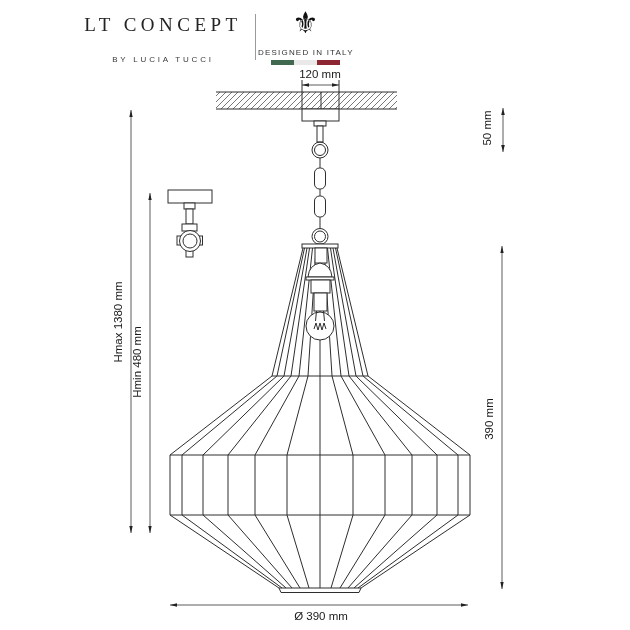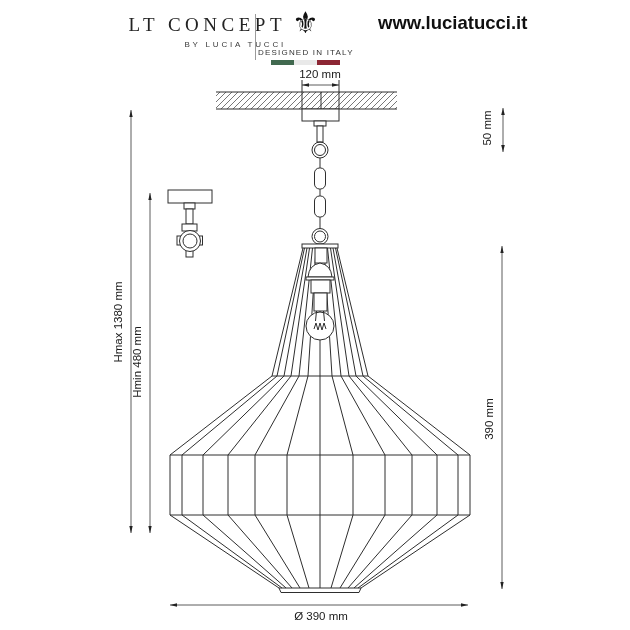--- a/index.html
+++ b/index.html
@@ -1,22 +1,22 @@
 <!DOCTYPE html>
 <html><head>
 <meta charset="utf-8">
 <style>
   html,body{margin:0;padding:0;background:#ffffff;}
   #stage{position:relative;width:630px;height:630px;background:#ffffff;overflow:hidden;
          font-family:"Liberation Sans",sans-serif;}
   
-  .brand{position:absolute;left:60px;top:14px;width:226px;text-align:right;color:#232323;}
+  .brand{position:absolute;left:50px;top:14px;width:226px;text-align:center;color:#232323;}
   .brand-name{font-family:"Liberation Serif",serif;font-size:19px;font-weight:400;
               letter-spacing:4.5px;white-space:nowrap;}
-  .brand-byline{margin-top:4px;font-size:8px;letter-spacing:2.8px;color:#3a3a3a;white-space:nowrap;}
+  .brand-byline{margin-top:19px;font-size:8px;letter-spacing:2.8px;color:#3a3a3a;white-space:nowrap;}
   .divider{position:absolute;left:255px;top:14px;width:1px;height:46px;background:#9a9a9a;}
   .madein{position:absolute;left:258px;top:6px;width:95px;text-align:center;color:#2a2a2a;}
   .fleur{font-family:"DejaVu Sans",sans-serif;font-size:30px;line-height:34px;color:#111;}
   .madein-label{margin-top:8px;font-size:8px;letter-spacing:1.2px;white-space:nowrap;color:#333;}
   .flag{margin:3px auto 0 auto;width:70px;height:5px;display:flex;}
   .flag div{flex:1;height:100%;}
   .flag .g{background:#41694f;} .flag .w{background:#e9e9e9;} .flag .r{background:#8c2633;}
   .site{position:absolute;left:378px;top:12px;font-size:18.5px;font-weight:bold;color:#101010;white-space:nowrap;}
   .model{position:absolute;left:362px;top:41px;font-size:15px;color:#141414;white-space:nowrap;}
   
@@ -39,21 +39,20 @@
   <div class="divider"></div>
   <div class="madein">
     <div class="fleur">⚜</div>
     <div class="madein-label">DESIGNED IN ITALY</div>
     <div class="flag">
       <div class="g"></div>
       <div class="w"></div>
       <div class="r"></div>
     </div>
   </div>
-  <div class="site">www.luciatucci.it</div>
 
   <svg width="630" height="630" viewBox="0 0 630 630">
     <defs>
       <pattern id="hatch" patternUnits="userSpaceOnUse" width="6" height="6">
         <path d="M0,6 L6,0" stroke="#555" stroke-width="0.8" fill="none"></path>
       </pattern>
     </defs>
 
     <g>
       <rect x="216" y="92" width="181" height="17" fill="url(#hatch)" stroke="none"></rect>

